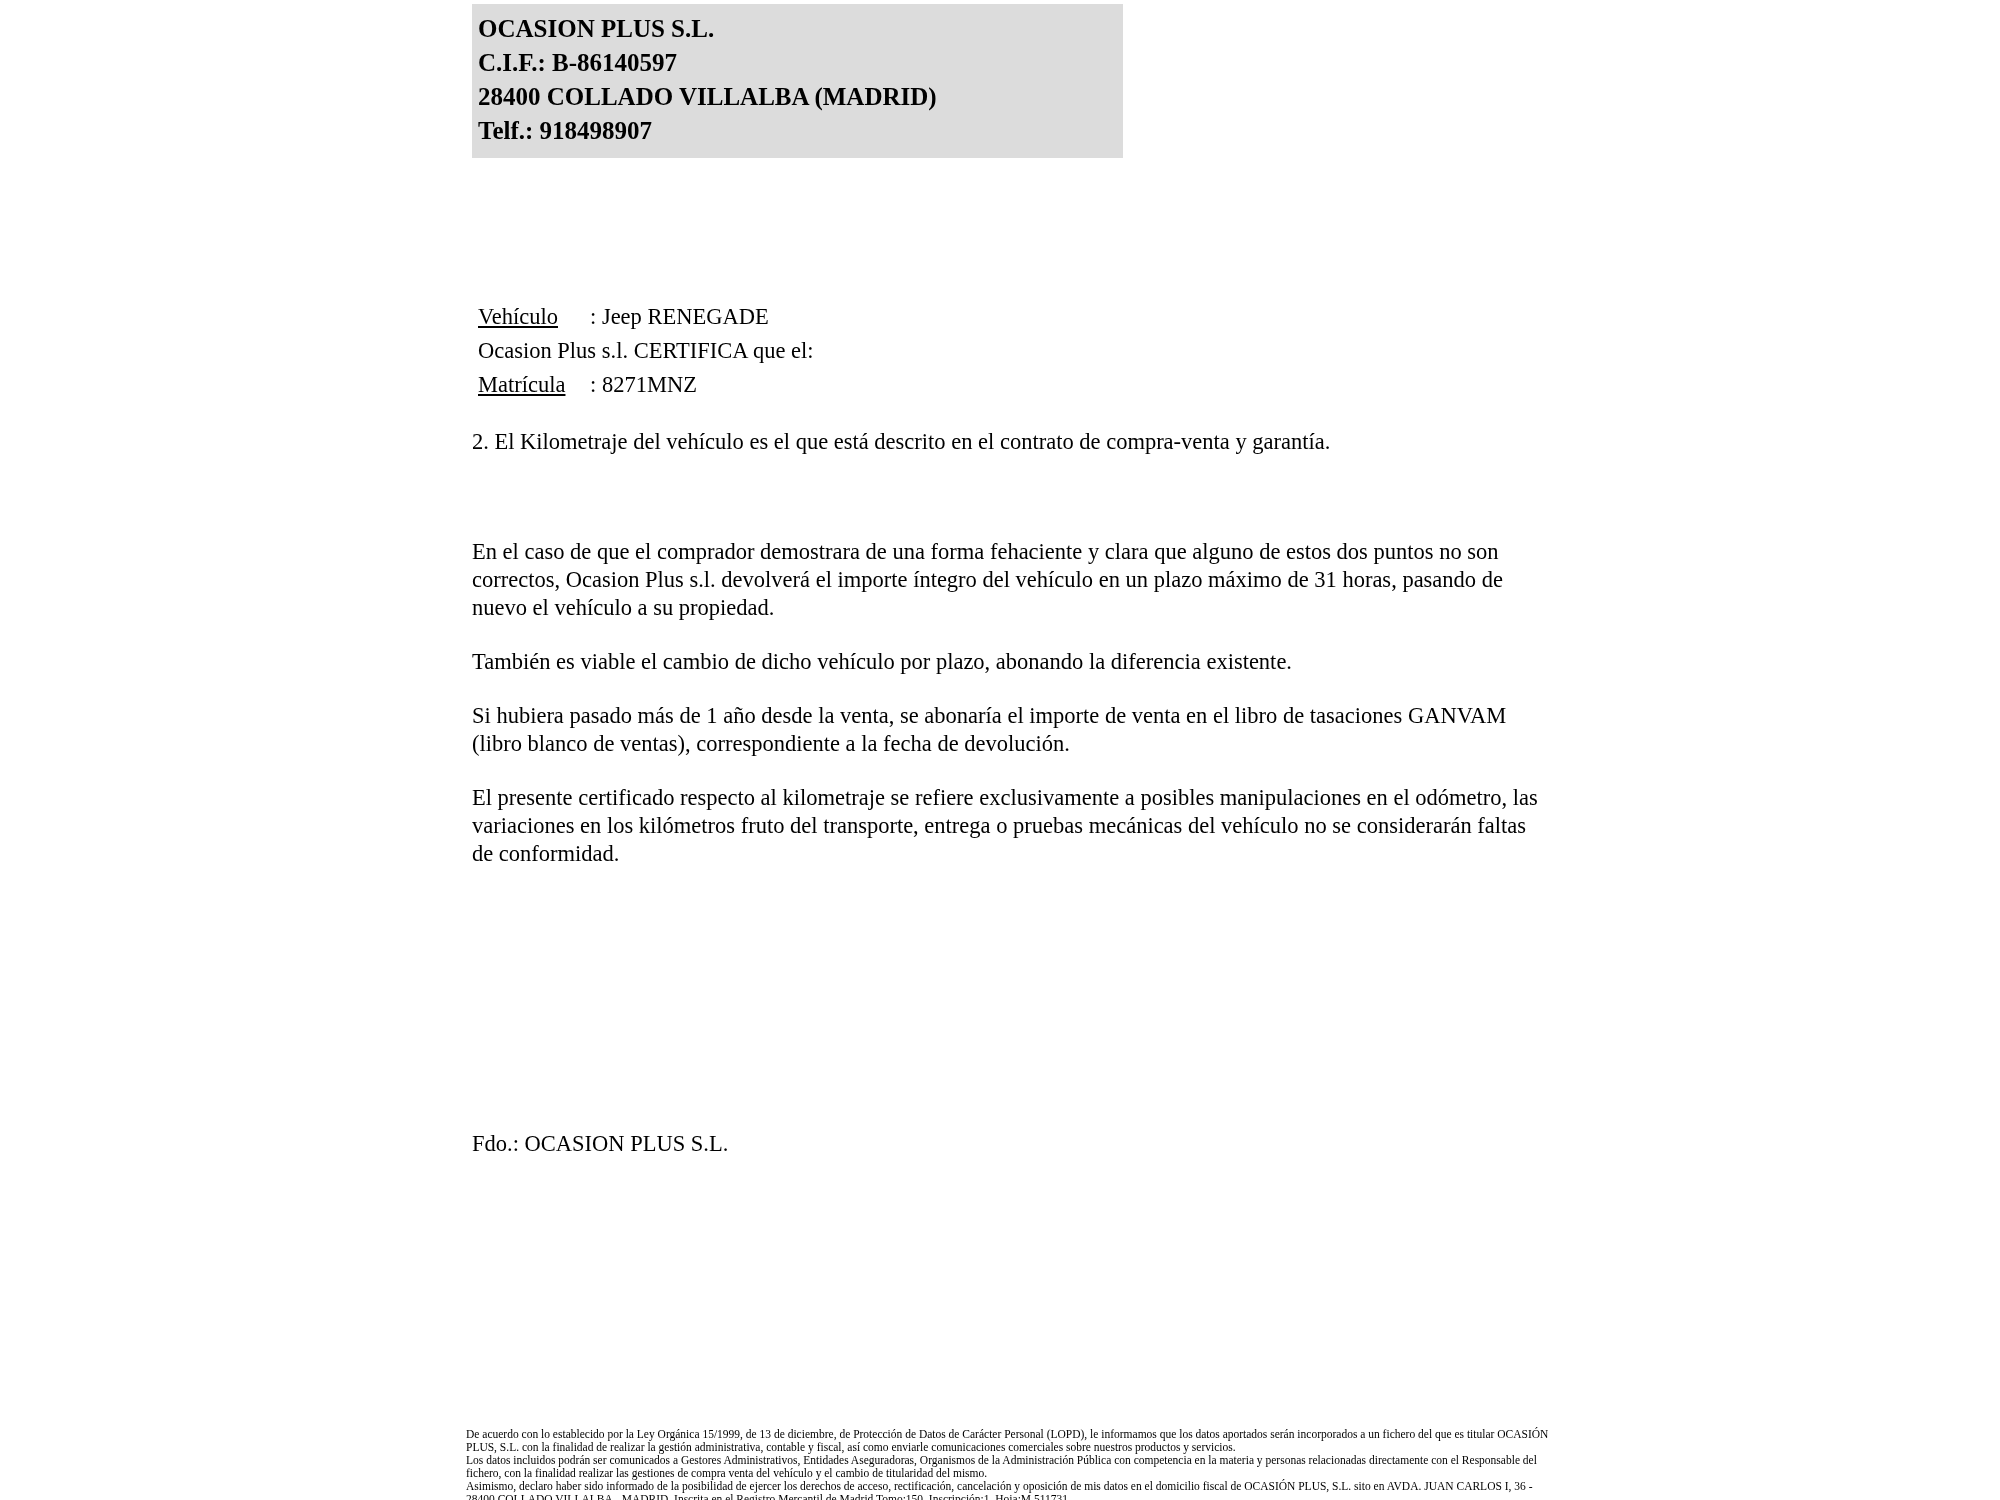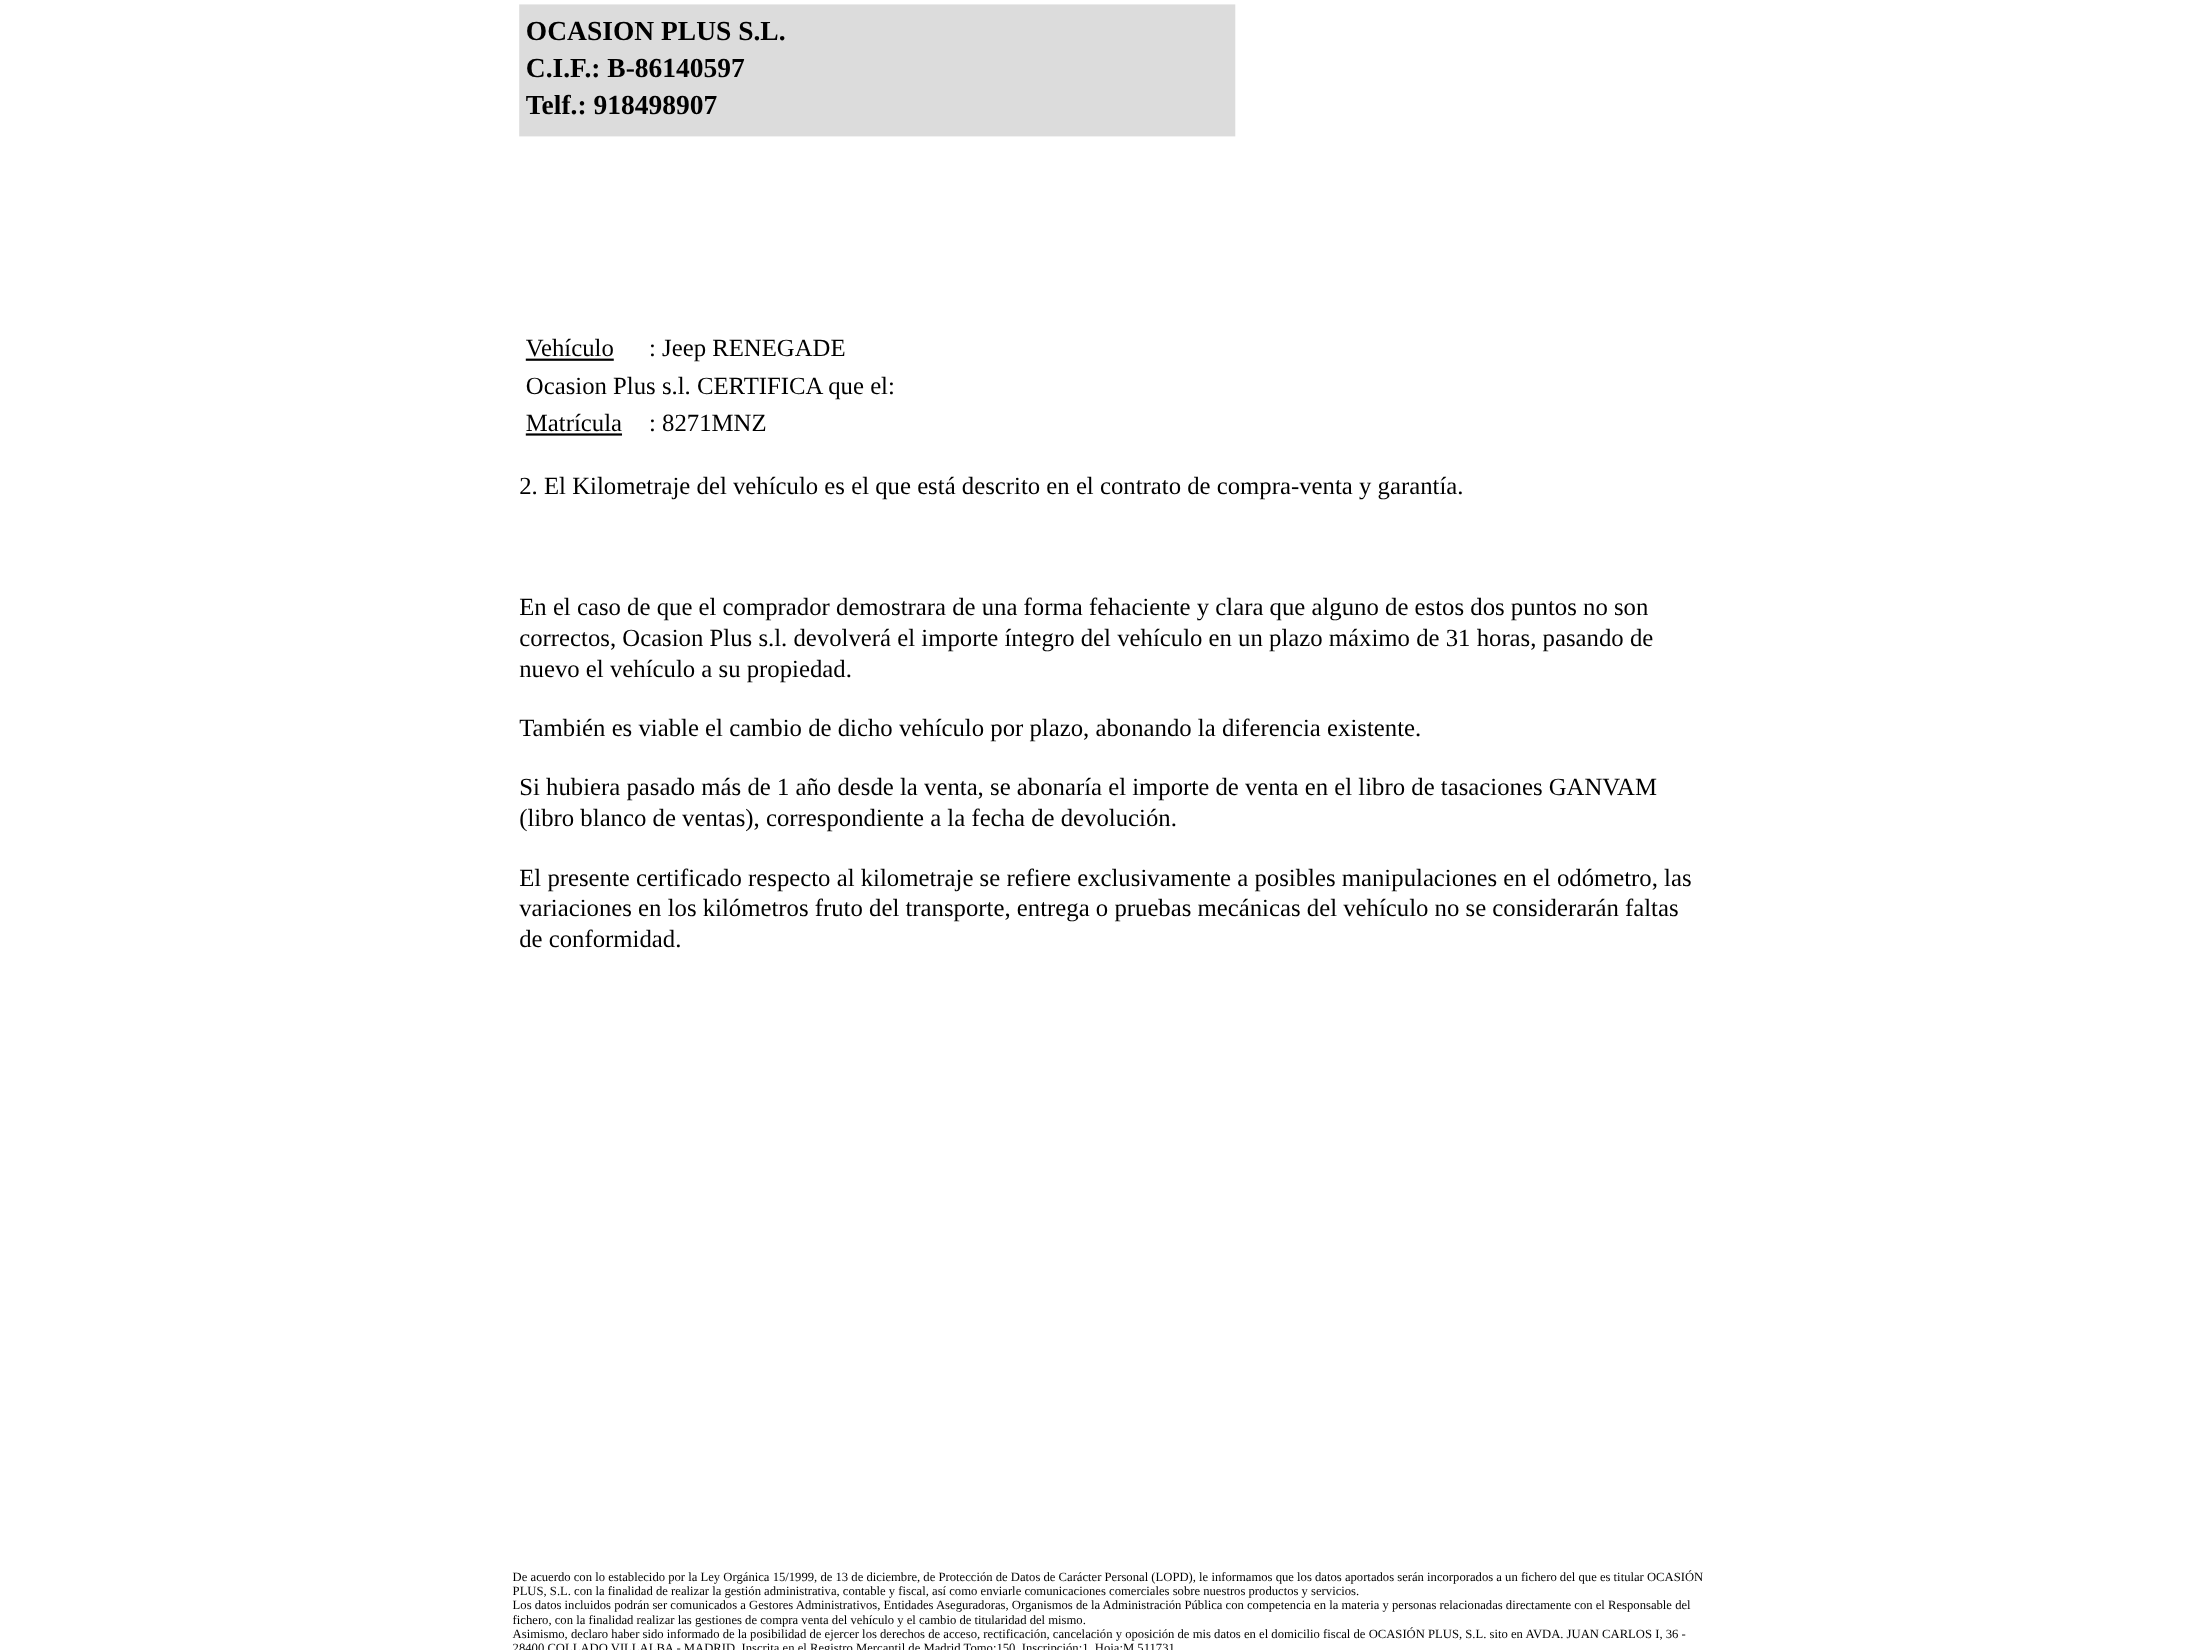--- a/index.html
+++ b/index.html
@@ -79,38 +79,40 @@
   }
 </style>
 </head>
 <body>
 
 <div class="page">
 
   <div class="header-box">
     <div>OCASION PLUS S.L.</div>
     <div>C.I.F.: B-86140597</div>
+    <div>28400 COLLADO VILLALBA (MADRID)</div>
     <div>Telf.: 918498907</div>
   </div>
 
 
   <div class="content">
     <div class="certify-block">
       <div><span class="label-col"><span class="u">Vehículo</span></span><span>: Jeep RENEGADE</span></div>
       <div>Ocasion Plus s.l. CERTIFICA que el:</div>
       <div><span class="label-col"><span class="u">Matrícula</span></span><span>: 8271MNZ</span></div>
     </div>
 
     <p class="point-2">2. El Kilometraje del vehículo es el que está descrito en el contrato de compra-venta y garantía.</p>
 
     <p class="para-1">En el caso de que el comprador demostrara de una forma fehaciente y clara que alguno de estos dos puntos no son correctos, Ocasion Plus s.l. devolverá el importe íntegro del vehículo en un plazo máximo de 31 horas, pasando de nuevo el vehículo a su propiedad.</p>
     <p class="para-2">También es viable el cambio de dicho vehículo por plazo, abonando la diferencia existente.</p>
     <p class="para-3">Si hubiera pasado más de 1 año desde la venta, se abonaría el importe de venta en el libro de tasaciones GANVAM (libro blanco de ventas), correspondiente a la fecha de devolución.</p>
     <p class="para-4">El presente certificado respecto al kilometraje se refiere exclusivamente a posibles manipulaciones en el odómetro, las variaciones en los kilómetros fruto del transporte, entrega o pruebas mecánicas del vehículo no se considerarán faltas de conformidad.</p>
 
+    <div class="signature">Fdo.: OCASION PLUS S.L.</div>
   </div>
 
   <div class="footer">
     <p>De acuerdo con lo establecido por la Ley Orgánica 15/1999, de 13 de diciembre, de Protección de Datos de Carácter Personal (LOPD), le informamos que los datos aportados serán incorporados a un fichero del que es titular OCASIÓN PLUS, S.L. con la finalidad de realizar la gestión administrativa, contable y fiscal, así como enviarle comunicaciones comerciales sobre nuestros productos y servicios.</p>
     <p>Los datos incluidos podrán ser comunicados a Gestores Administrativos, Entidades Aseguradoras, Organismos de la Administración Pública con competencia en la materia y personas relacionadas directamente con el Responsable del fichero, con la finalidad realizar las gestiones de compra venta del vehículo y el cambio de titularidad del mismo.</p>
     <p>Asimismo, declaro haber sido informado de la posibilidad de ejercer los derechos de acceso, rectificación, cancelación y oposición de mis datos en el domicilio fiscal de OCASIÓN PLUS, S.L. sito en AVDA. JUAN CARLOS I, 36 - 28400 COLLADO VILLALBA - MADRID. Inscrita en el Registro Mercantil de Madrid Tomo:150, Inscripción:1, Hoja:M 511731</p>
   </div>
 
 </div>
 

